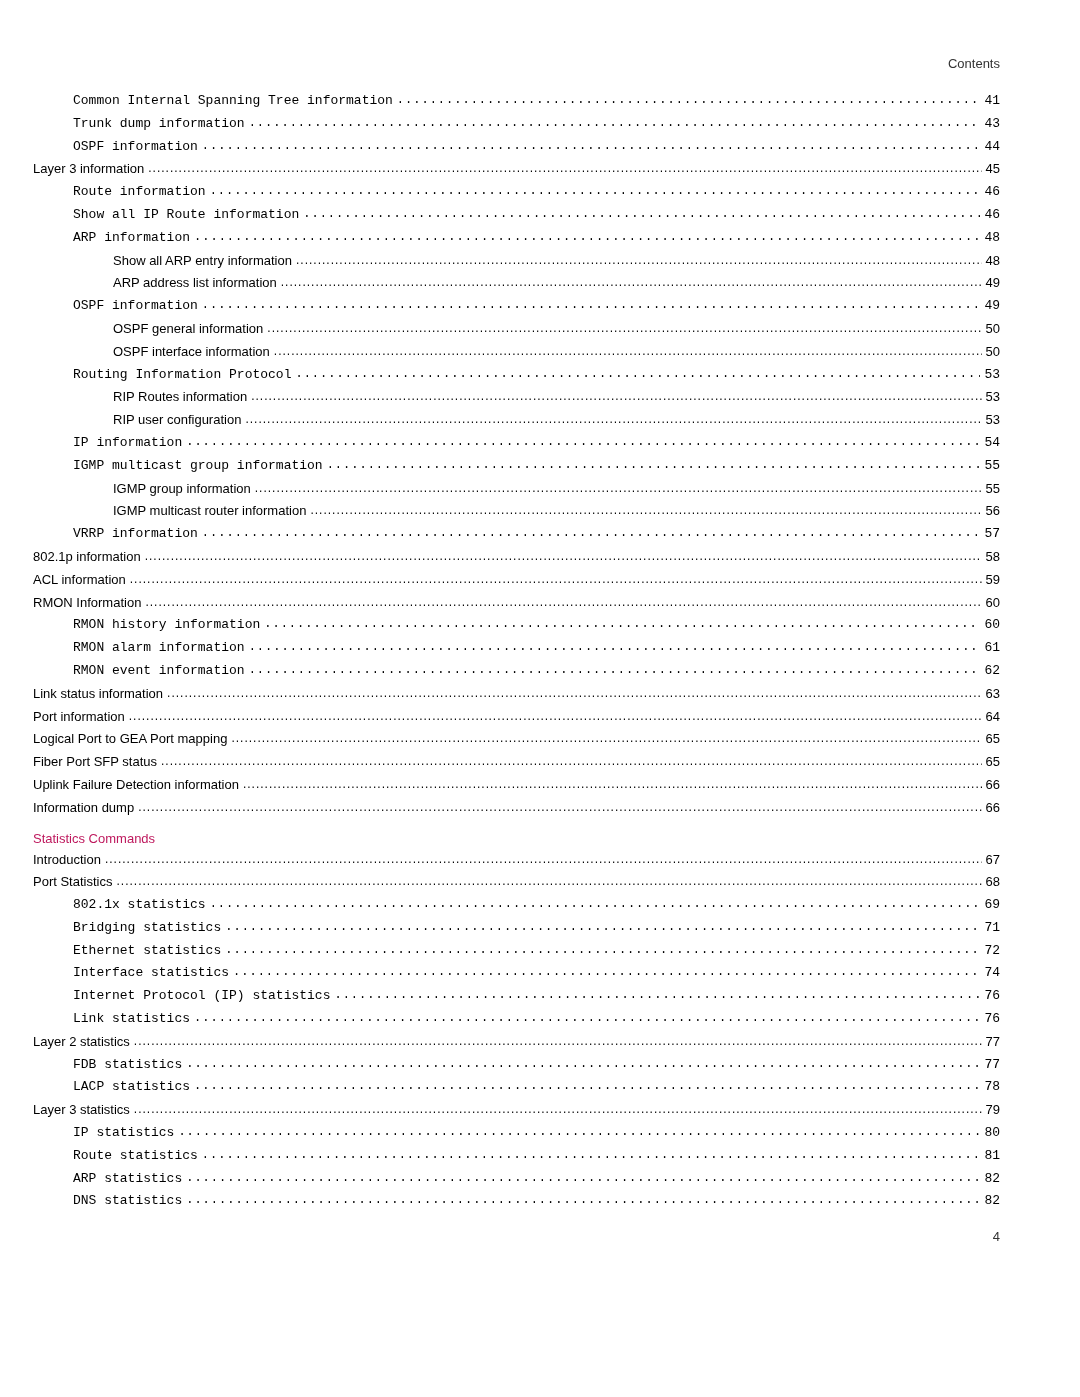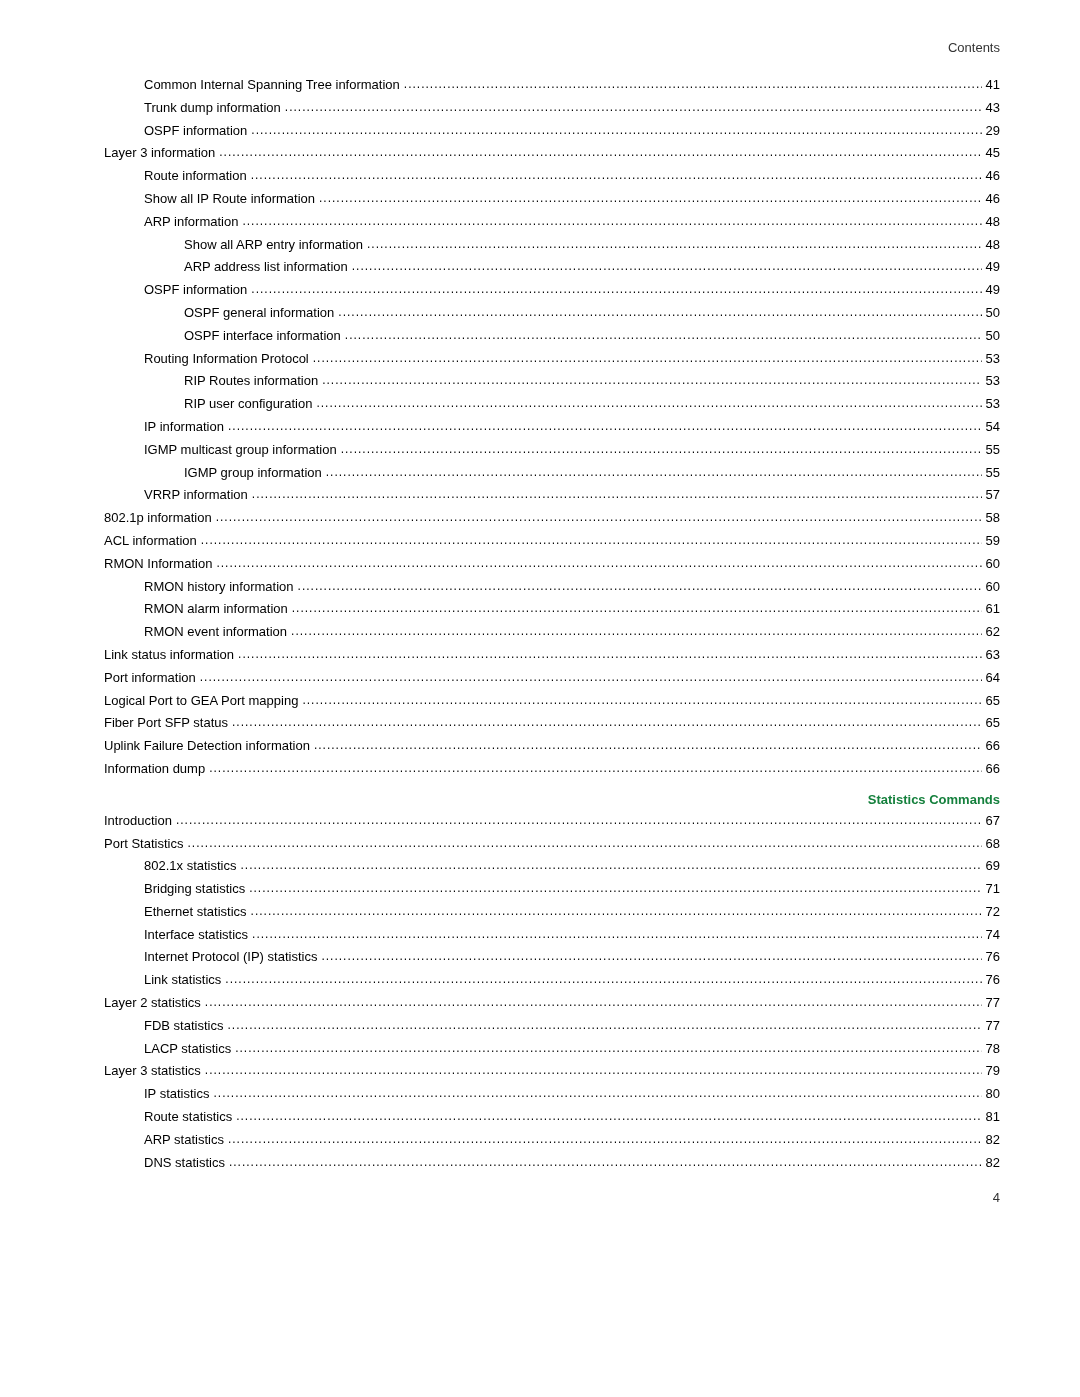--- a/index.html
+++ b/index.html
@@ -12,22 +12,23 @@
       background: #ffffff;
       font-family: Arial, Helvetica, sans-serif;
       font-size: 13px;
       color: #000000;
       width: 1080px;
       min-height: 1397px;
       position: relative;
     }
 
     .page-container {
-      padding: 40px 80px 60px 104px;
+      padding: 40px 80px 60px 33px;
       position: relative;
+      margin-top: 16px;
     }
 
     .header-right {
       text-align: right;
       font-size: 13px;
       color: #333;
       margin-bottom: 20px;
     }
 
     .toc-entry {
@@ -58,30 +59,29 @@
     }
 
     .toc-page {
       white-space: nowrap;
       flex-shrink: 0;
       font-size: 13px;
     }
 
     
     .indent-0 { padding-left: 0px; }
-    .indent-1 { padding-left: 40px; }
+    .indent-1 { padding-left: 40px; font-family: Liberation Mono, monospace; }
     .indent-2 { padding-left: 80px; }
 
     .section-header {
-      color: #15803d;
-      font-size: 13px;
-      font-weight: bold;
+      color: #be185d;
+      font-size: 13px;
+      font-weight: normal;
       margin-top: 12px;
       margin-bottom: 4px;
-      text-align: right;
     }
 
     .page-number {
       position: absolute;
       bottom: 30px;
       right: 80px;
       font-size: 13px;
       color: #333;
     }
   </style>
@@ -101,21 +101,21 @@
         <span class="toc-page">41</span>
       </div>
       <div class="toc-entry indent-1">
         <span class="toc-title">Trunk dump information</span>
         <span class="toc-dots"></span>
         <span class="toc-page">43</span>
       </div>
       <div class="toc-entry indent-1">
         <span class="toc-title">OSPF information</span>
         <span class="toc-dots"></span>
-        <span class="toc-page">29</span>
+        <span class="toc-page">44</span>
       </div>
       <div class="toc-entry indent-0">
         <span class="toc-title">Layer 3 information</span>
         <span class="toc-dots"></span>
         <span class="toc-page">45</span>
       </div>
       <div class="toc-entry indent-1">
         <span class="toc-title">Route information</span>
         <span class="toc-dots"></span>
         <span class="toc-page">46</span>
@@ -177,20 +177,25 @@
       </div>
       <div class="toc-entry indent-1">
         <span class="toc-title">IGMP multicast group information</span>
         <span class="toc-dots"></span>
         <span class="toc-page">55</span>
       </div>
       <div class="toc-entry indent-2">
         <span class="toc-title">IGMP group information</span>
         <span class="toc-dots"></span>
         <span class="toc-page">55</span>
+      </div>
+      <div class="toc-entry indent-2">
+        <span class="toc-title">IGMP multicast router information</span>
+        <span class="toc-dots"></span>
+        <span class="toc-page">56</span>
       </div>
       <div class="toc-entry indent-1">
         <span class="toc-title">VRRP information</span>
         <span class="toc-dots"></span>
         <span class="toc-page">57</span>
       </div>
       <div class="toc-entry indent-0">
         <span class="toc-title">802.1p information</span>
         <span class="toc-dots"></span>
         <span class="toc-page">58</span>

